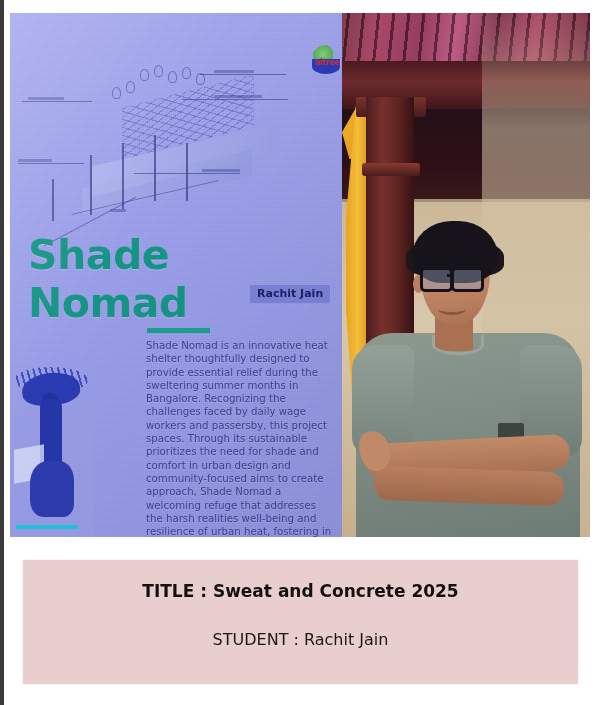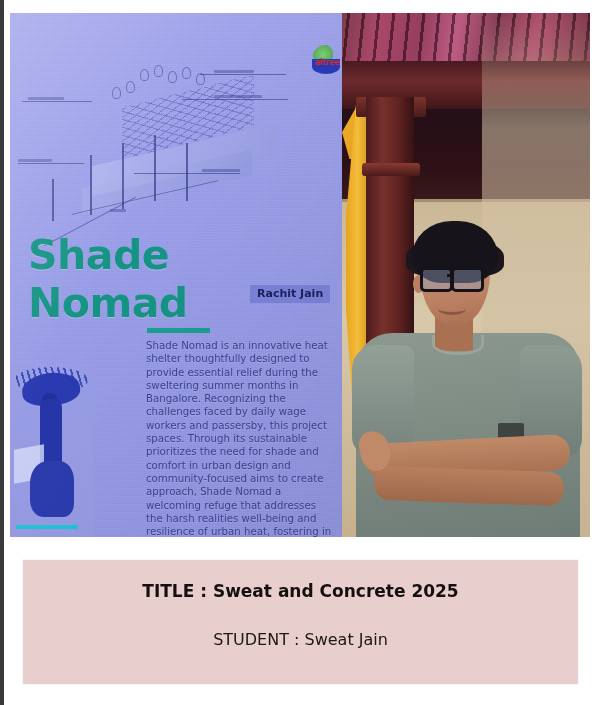--- a/index.html
+++ b/index.html
@@ -464,16 +464,16 @@
         <div class="wk-body2"></div>
         <div class="wk-baseline"></div>
       </div>
 
       <div class="poster-sheen"></div>
     </div>
   </div>
 
   <div class="caption-card">
     <div class="caption-title">TITLE : Sweat and Concrete 2025</div>
-    <div class="caption-student">STUDENT : Sweat  Jain</div>
+    <div class="caption-student">STUDENT : Rachit  Jain</div>
   </div>
 
 </div>
 
 </body></html>

